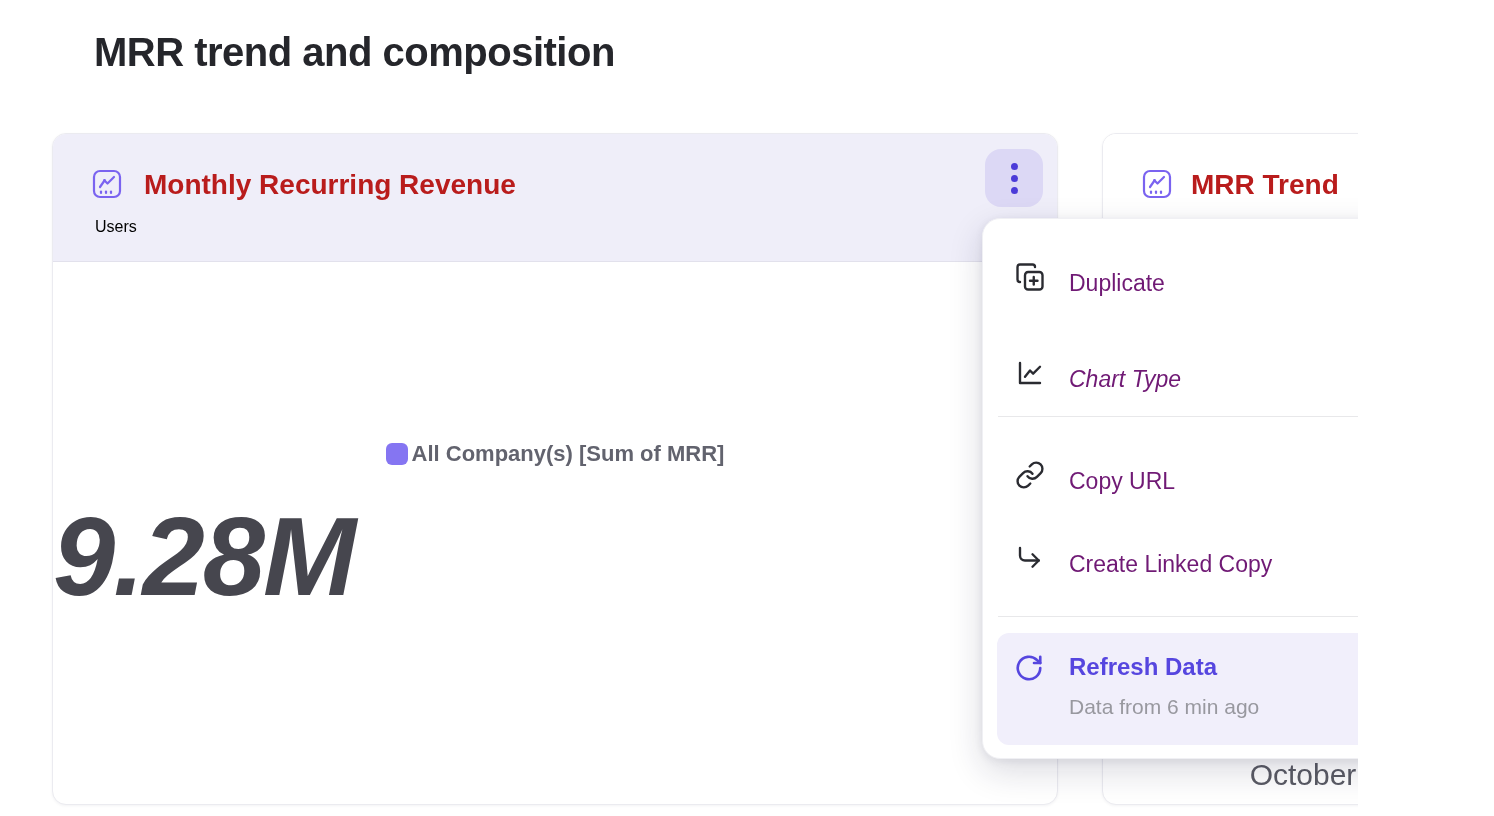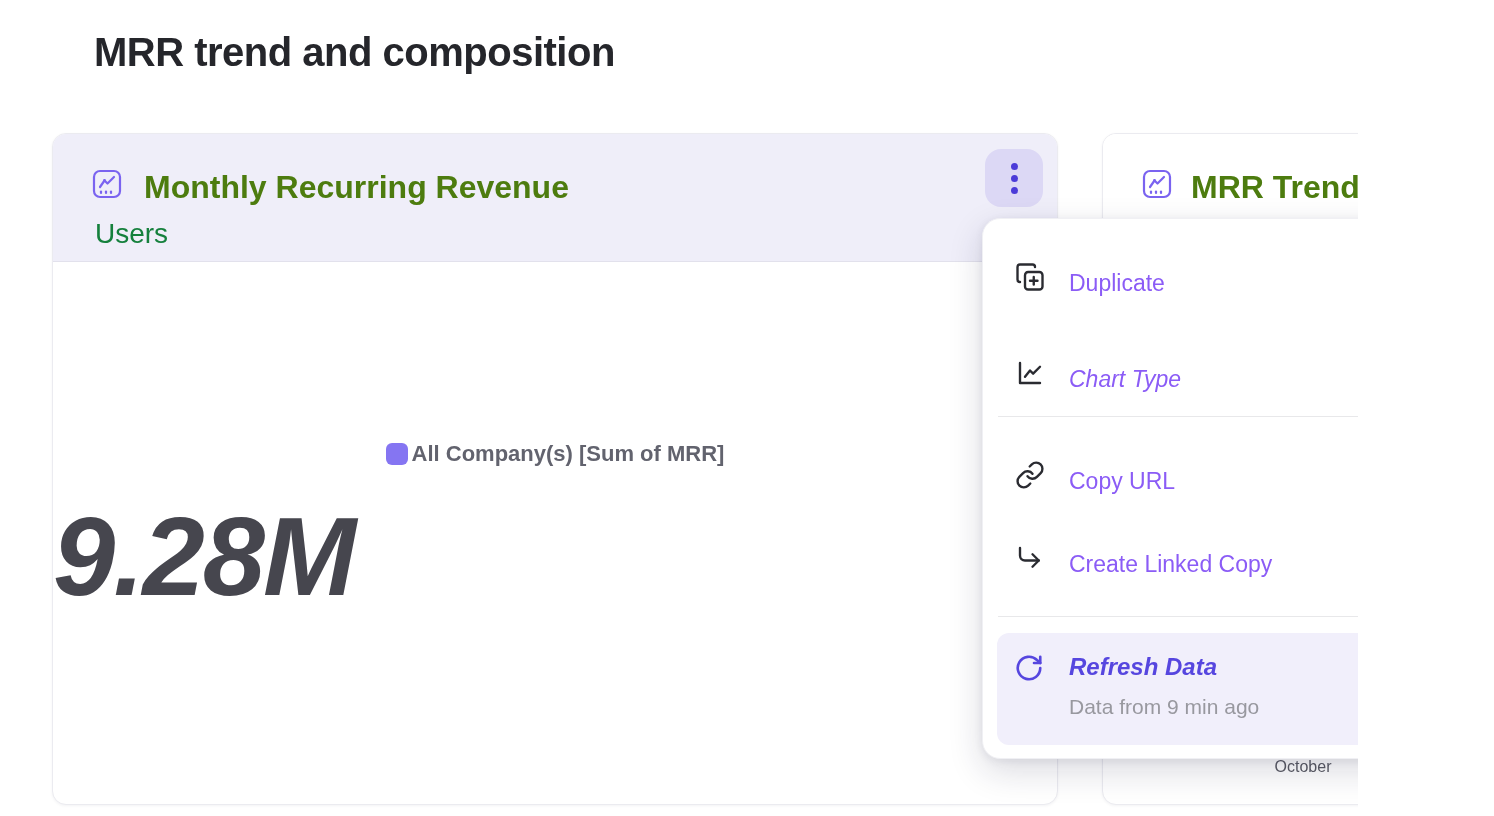--- a/index.html
+++ b/index.html
@@ -12,24 +12,24 @@
   
   .card{position:absolute;top:133px;background:#fff;border:1px solid #ebebf0;border-radius:14px;
         box-shadow:0 1px 3px rgba(25,25,60,0.05);}
   .card-left{left:52px;width:1004px;height:670px;}
   .card-right{left:1102px;width:600px;height:670px;}
 
   .card-header{position:relative;height:128px;border-radius:13px 13px 0 0;box-sizing:border-box;}
   .card-header.lavender{background:#efeef9;border-bottom:1px solid #e2e1ec;}
   .card-header.white{background:#fff;border-bottom:1px solid #e7e7ed;}
   .chart-badge{position:absolute;left:38px;top:34px;width:32px;height:32px;color:#7a63f0;}
-  .card-title{position:absolute;left:91px;top:168px;font-size:32px;font-weight:700;color:#4d7c0f;}
+  .card-title{position:absolute;left:91px;top:168px;font-size:28px;font-weight:700;color:#b91c1c;}
   .card-right .card-title{left:88px;top:35px;}
   .card-left .card-title{left:91px;top:35px;}
-  .card-subtitle{position:absolute;left:42px;top:84px;font-size:28px;font-weight:400;color:#15803d;}
+  .card-subtitle{position:absolute;left:42px;top:84px;font-size:16px;font-weight:400;color:#000000;}
 
   .kebab-btn{position:absolute;top:15px;right:14px;width:58px;height:58px;border:none;cursor:pointer;
              border-radius:16px;background:#dcd8f5;display:flex;flex-direction:column;
              align-items:center;justify-content:center;gap:5px;}
   .kebab-btn .dot{width:7px;height:7px;border-radius:50%;background:#4b3bd8;}
 
   
   .kpi-body{position:absolute;left:0;top:129px;right:0;bottom:0;}
   .legend-row{position:absolute;left:0;right:0;top:178px;display:flex;align-items:center;
               justify-content:center;gap:4px;}
@@ -38,37 +38,37 @@
   .big-number{position:absolute;left:0;right:0;top:238px;font-size:112px;
               font-weight:700;letter-spacing:-2px;line-height:1;color:#46464e;font-style:italic;}
 
   
   .trend-body{position:absolute;left:0;top:130px;width:100%;height:540px;}
   .trend-legend-swatch{position:absolute;left:386px;top:23px;width:26px;height:22px;
                        border-radius:6px;background:#7056f7;}
   .gridline{position:absolute;left:0;right:0;height:1px;background:#ededf2;}
   .gridline.base{background:#e6e6ec;}
   .bar{position:absolute;border-radius:8px 8px 0 0;background:#7056f7;}
-  .x-tick{position:absolute;top:494px;font-size:16px;color:#5a5b64;white-space:nowrap;}
+  .x-tick{position:absolute;top:494px;font-size:30px;color:#5a5b64;white-space:nowrap;}
 
   
   .menu{position:absolute;left:982px;top:218px;width:439px;height:541px;background:#fff;
         border:1px solid #f0f0f4;border-radius:18px;box-sizing:border-box;
         box-shadow:0 12px 34px rgba(25,25,60,0.16),0 2px 8px rgba(25,25,60,0.07);}
   .menu-row{position:absolute;left:0;width:100%;height:36px;display:flex;align-items:center;
             cursor:pointer;box-sizing:border-box;}
   .menu-row .mi{position:absolute;left:31px;width:32px;height:32px;color:#2a2b31;
                 display:flex;align-items:center;justify-content:center;}
-  .menu-row .ml{position:absolute;left:86px;font-size:23px;font-weight:500;color:#8b5cf6;margin-top:12px;}
+  .menu-row .ml{position:absolute;left:86px;font-size:23px;font-weight:500;color:#701a75;margin-top:12px;}
   .menu-row .chev{position:absolute;right:39px;width:22px;height:22px;color:#43444b;}
   .menu-div{position:absolute;left:15px;right:15px;height:1px;background:#e8e8ea;}
   .refresh-item{position:absolute;left:14px;right:14px;top:414px;height:112px;background:#f1effb;
                 border-radius:12px;cursor:pointer;}
   .refresh-item .mi{position:absolute;left:17px;top:20px;width:32px;height:32px;color:#5646df;}
-  .refresh-label{position:absolute;left:72px;top:20px;font-size:24px;font-weight:700;color:#5646df;font-style:italic;}
+  .refresh-label{position:absolute;left:72px;top:20px;font-size:24px;font-weight:700;color:#5646df;}
   .refresh-sub{position:absolute;left:72px;top:62px;font-size:21px;font-weight:400;color:#98989f;}
 
   svg{display:block;}
 </style>
 </head>
 <body>
 
 <div class="stage">
 
   <div class="page-title">MRR trend and composition</div>
@@ -184,17 +184,17 @@
     <div class="menu-div" style="top:397px;"></div>
 
     <div class="refresh-item" role="menuitem" style="background: rgb(241, 239, 251);">
       <span class="mi">
         <svg width="30" height="30" viewBox="0 0 24 24" fill="none" stroke="currentColor" stroke-width="2.1" stroke-linecap="round" stroke-linejoin="round">
           <path d="M21 12a9 9 0 1 1-2.64-6.36L21 8"></path>
           <polyline points="21 3 21 8 16 8"></polyline>
         </svg>
       </span>
       <span class="refresh-label">Refresh Data</span>
-      <span class="refresh-sub">Data from 9 min ago</span>
+      <span class="refresh-sub">Data from 6 min ago</span>
     </div>
   </div>
 
 </div>
 
 </body></html>

